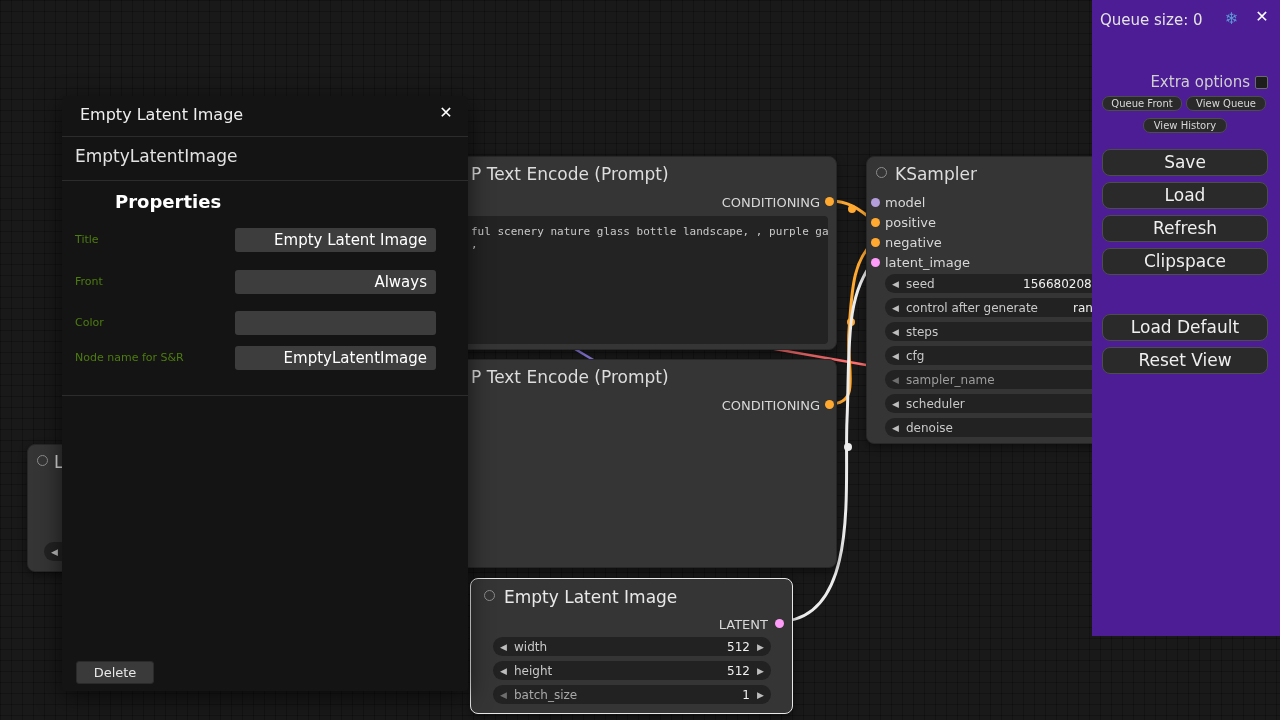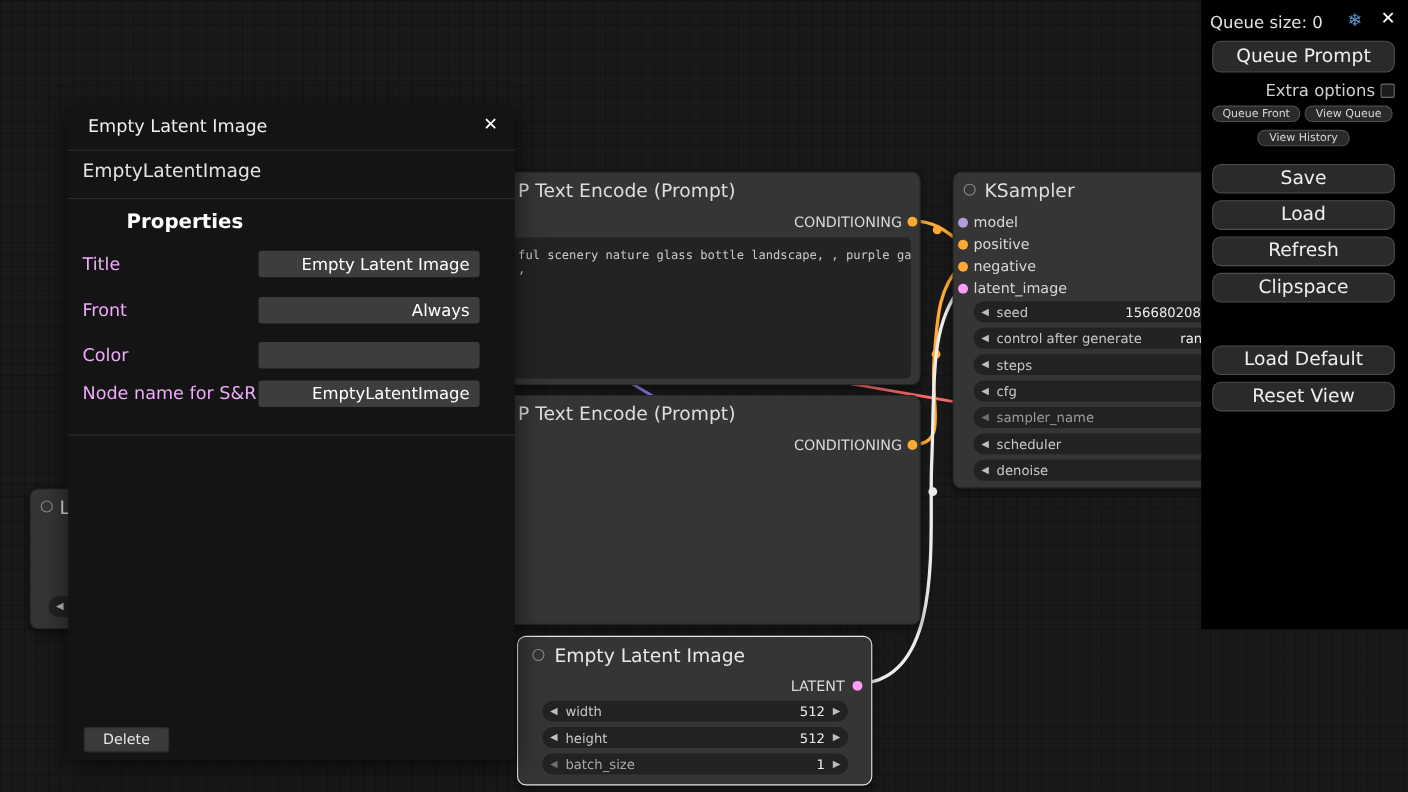--- a/index.html
+++ b/index.html
@@ -58,37 +58,37 @@
     background:#141414;border-radius:4px;box-shadow:0 6px 24px rgba(0,0,0,.6);
     color:#ddd;
   }
   .dialog .dtitle{position:absolute;left:18px;top:9px;font-size:16px;color:#efefef;}
   .dialog .dclose{position:absolute;left:374px;top:7px;width:20px;height:20px;
     font-size:16px;color:#fff;text-align:center;line-height:20px;cursor:pointer;}
   .dialog .divider{position:absolute;left:0;width:406px;height:1px;background:#2c2c2c;}
   .dialog .dsub{position:absolute;left:13px;top:50px;font-size:17px;color:#e2e2e2;}
   .dialog .dsection{position:absolute;left:13px;top:95px;font-size:18px;font-weight:bold;color:#fff;margin-left:40px;}
   .prop-row{position:absolute;left:0;width:406px;height:24px;}
-  .prop-row .plbl{position:absolute;left:13px;top:0;line-height:24px;font-size:16px;color:#f0abfc;}
+  .prop-row .plbl{position:absolute;left:13px;top:0;line-height:24px;font-size:11px;color:#4d7c0f;}
   .prop-row .pbox{
     position:absolute;left:173px;top:0;width:201px;height:24px;background:#3d3d3d;
     border-radius:3px;box-sizing:border-box;
   }
   .prop-row .pbox .pval{display:block;text-align:right;padding-right:9px;line-height:24px;
     font-size:15px;color:#fff;white-space:nowrap;overflow:hidden;}
   .delete-btn{
     position:absolute;left:14px;top:565px;width:78px;height:23px;background:#3a3a3a;
     border:1px solid #2a2a2a;border-radius:3px;color:#e8e8e8;font-size:13px;
     text-align:center;line-height:21px;box-sizing:border-box;cursor:pointer;
   }
 
   
   .menu{
-    position:absolute;left:1092px;top:0;width:188px;height:572px;z-index:100;
-    background:#000000;color:#e8e8e8;
+    position:absolute;left:1092px;top:0;width:188px;height:636px;z-index:100;
+    background:#4c1d95;color:#e8e8e8;
   }
   .menu .qsize{position:absolute;left:8px;top:11px;font-size:15px;color:#e4e4e4;}
   .menu .snow{position:absolute;left:133px;top:9px;font-size:16px;}
   .menu .mclose{position:absolute;left:161px;top:8px;width:18px;height:18px;font-size:16px;
     color:#fff;text-align:center;line-height:18px;cursor:pointer;}
   .mbtn{
     position:absolute;left:10px;width:166px;background:#2a2a2a;border:1px solid #4d4d4d;
     border-radius:8px;color:#efefef;text-align:center;box-sizing:border-box;cursor:pointer;
   }
   .mbtn.big{height:27px;font-size:17px;line-height:25px;}
@@ -251,21 +251,20 @@
 
   <div class="divider" style="top:299px;"></div>
   <div class="delete-btn">Delete</div>
 </div>
 
 <div class="menu">
   <span class="qsize">Queue size: 0</span>
   <span class="snow" style="color:var(--blue);">❄</span>
   <span class="mclose">✕</span>
 
-  <div class="mbtn qp">Queue Prompt</div>
 
   <div class="extra-row">
     <span class="elbl">Extra options</span>
     <input type="checkbox" style="">
   </div>
 
   <div class="mbtn small" style="top:96px;left:10px;width:80px;">Queue Front</div>
   <div class="mbtn small" style="top:96px;left:94px;width:80px;">View Queue</div>
   <div class="mbtn small" style="top:118px;left:51px;width:84px;">View History</div>
 

